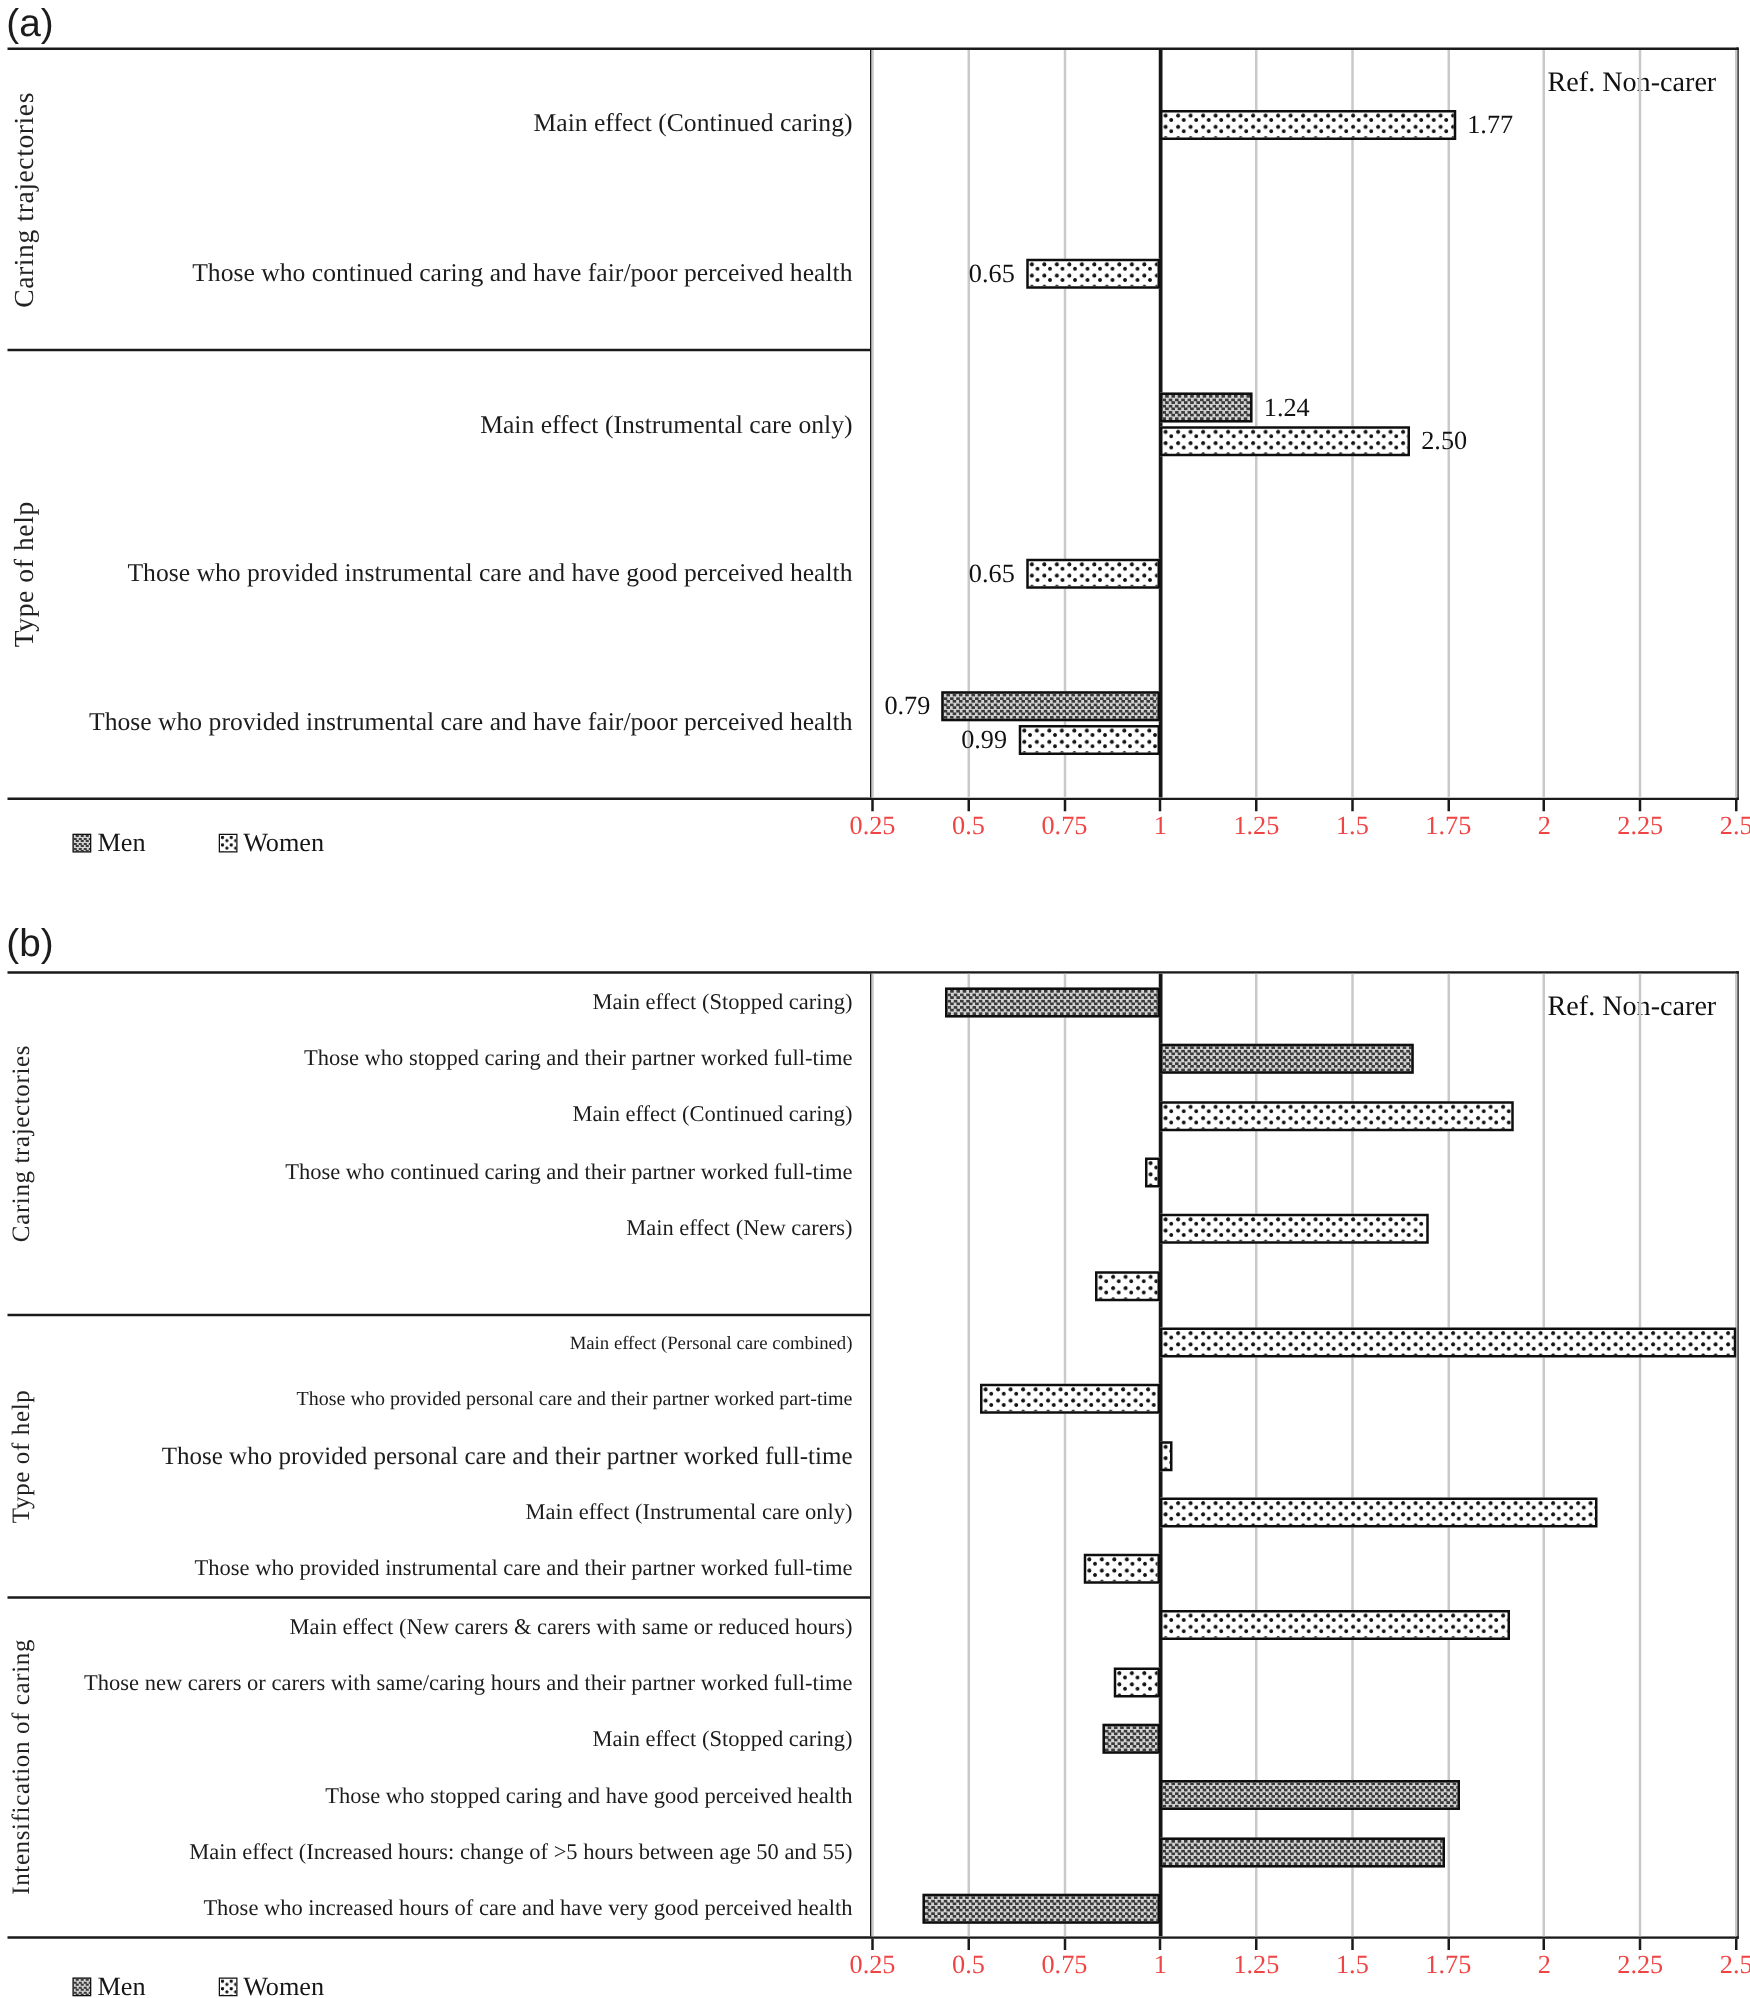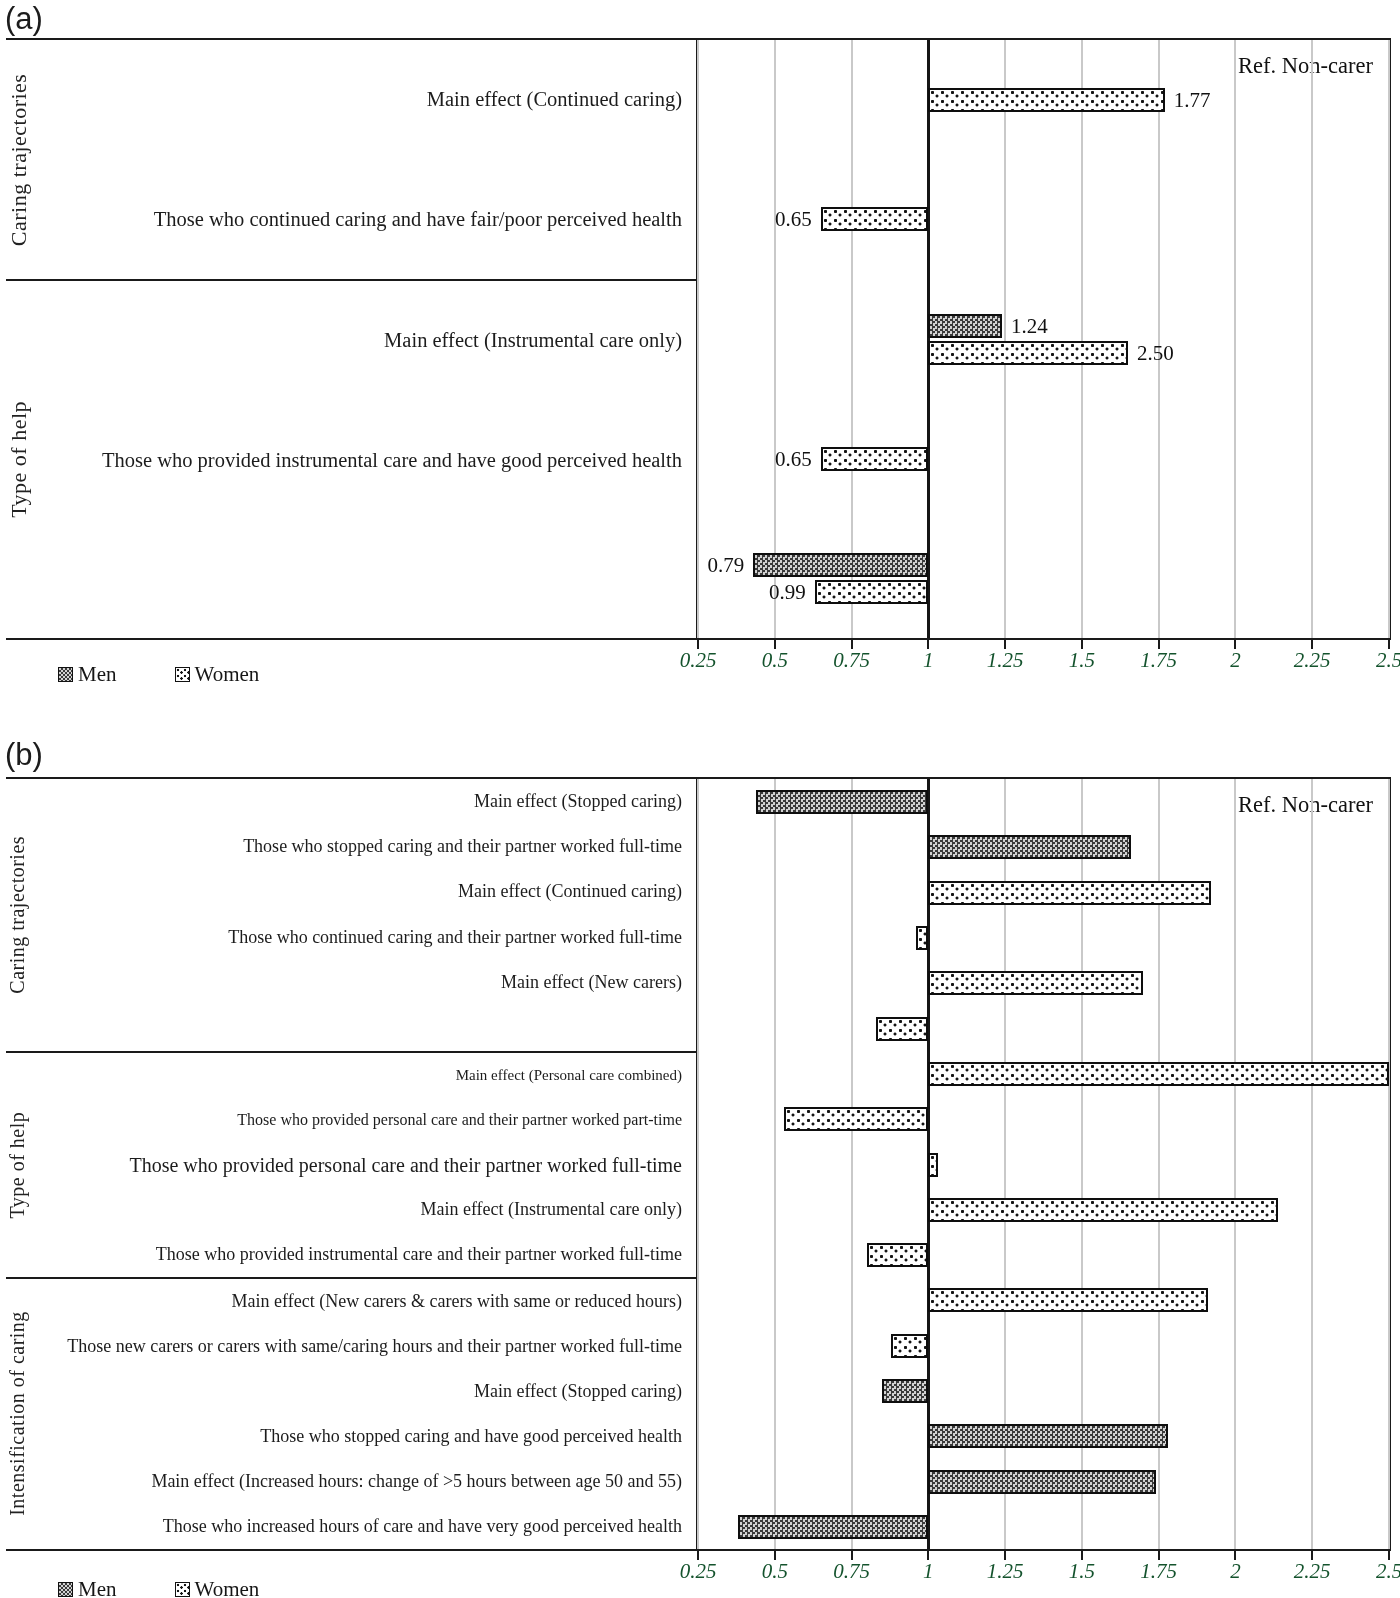--- a/index.html
+++ b/index.html
@@ -31,21 +31,21 @@
   .bar.women{background-color:#fff;
              background-image:radial-gradient(circle at 2.5px 2.5px,#141414 1.3px,transparent 1.9px),
                               radial-gradient(circle at 7px 6px,#141414 1.2px,transparent 1.8px);
              background-size:10px 9px;}
   .val-label{position:absolute;font-size:21px;transform:translateY(-50%);white-space:nowrap;color:#111;}
   .ref-note{position:absolute;top:13px;right:16px;font-size:22.5px;color:#111;}
   .axis-row{position:relative;}
   .panel-a .axis-row{height:64px;}
   .panel-b .axis-row{height:43px;}
   .tick{position:absolute;top:0;width:2px;height:9px;background:#1a1a1a;}
-  .axis-num{position:absolute;top:8px;transform:translateX(-50%);font-size:21px;color:#14532d;font-style:italic;}
+  .axis-num{position:absolute;top:8px;transform:translateX(-50%);font-size:21px;color:#ef4444;}
   .legend{position:absolute;display:flex;gap:58px;font-size:21px;color:#161616;}
   .panel-a .legend{top:22px;}
   .panel-b .legend{top:26px;}
   .legend .entry{display:flex;align-items:center;gap:5px;}
   .key{width:15px;height:15px;box-sizing:border-box;border:1.6px solid #111;flex:0 0 auto;}
   .key.men{background-color:#bdbdbd;
            background-image:repeating-conic-gradient(#3a3a3a 0% 25%,#d2d2d2 0% 50%);
            background-size:4px 4px;}
   .key.women{background-color:#fff;
              background-image:radial-gradient(circle at 2px 2px,#141414 1.1px,transparent 1.6px),
@@ -75,20 +75,23 @@
             </div>
           </div>
           <div class="section divided" style="height: 358.8px;">
             <div class="sec-label" style="font-size: 22px;">Type of help</div>
             <div class="rows">
               <div class="row-label" style="height: 119.6px; font-size: 20.5px;">
                 <span>Main effect (Instrumental care only)</span>
               </div>
               <div class="row-label" style="height: 119.6px; font-size: 20.5px;">
                 <span>Those who provided instrumental care and have good perceived health</span>
+              </div>
+              <div class="row-label" style="height: 119.6px; font-size: 20.5px;">
+                <span>Those who provided instrumental care and have fair/poor perceived health</span>
               </div>
             </div>
           </div>
         </div>
       <div class="plot">
         <div class="ref-note">Ref. Non-carer</div>
       <div class="gridline" style="left: -1px;"></div>
           <div class="gridline" style="left: 75.7778px;"></div>
           <div class="gridline" style="left: 152.556px;"></div>
           <div class="gridline one" style="left: 229.333px;"></div>

